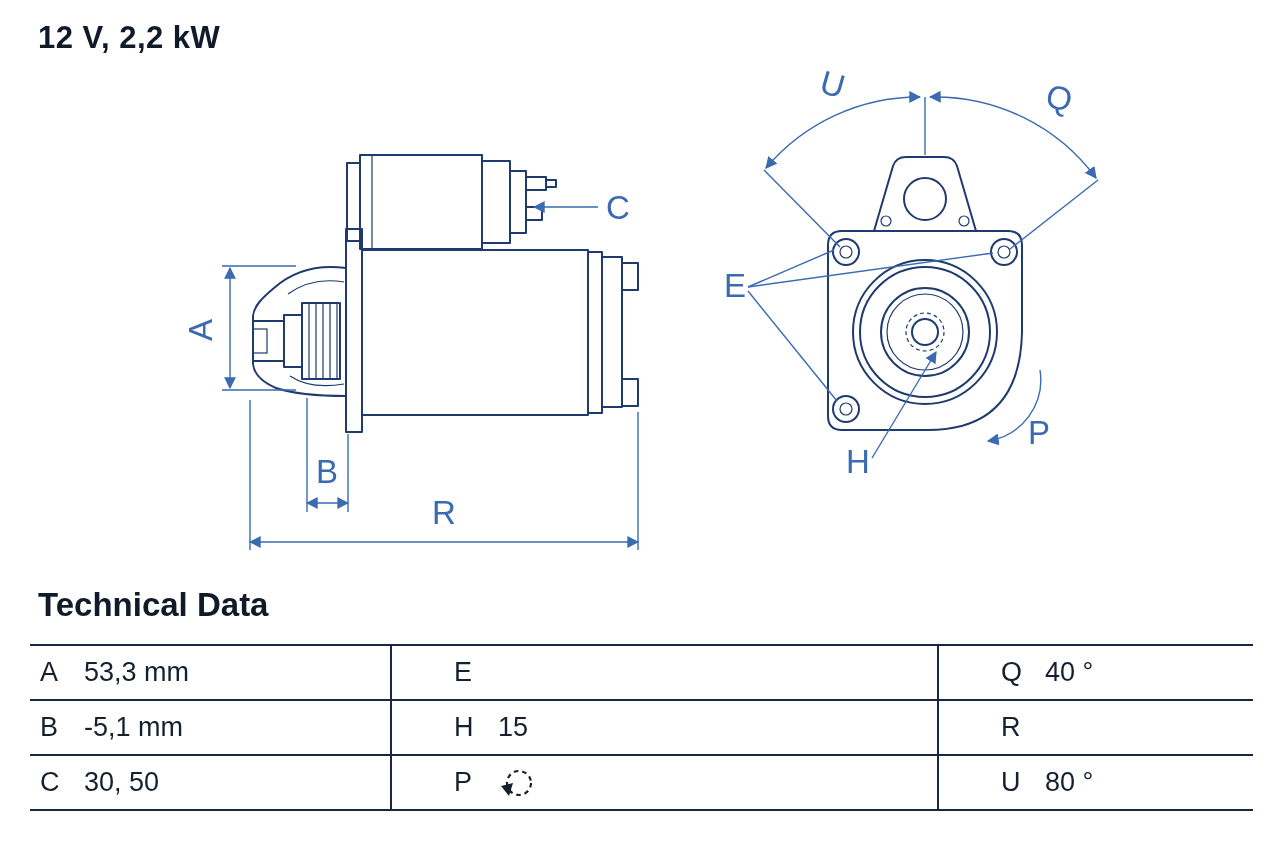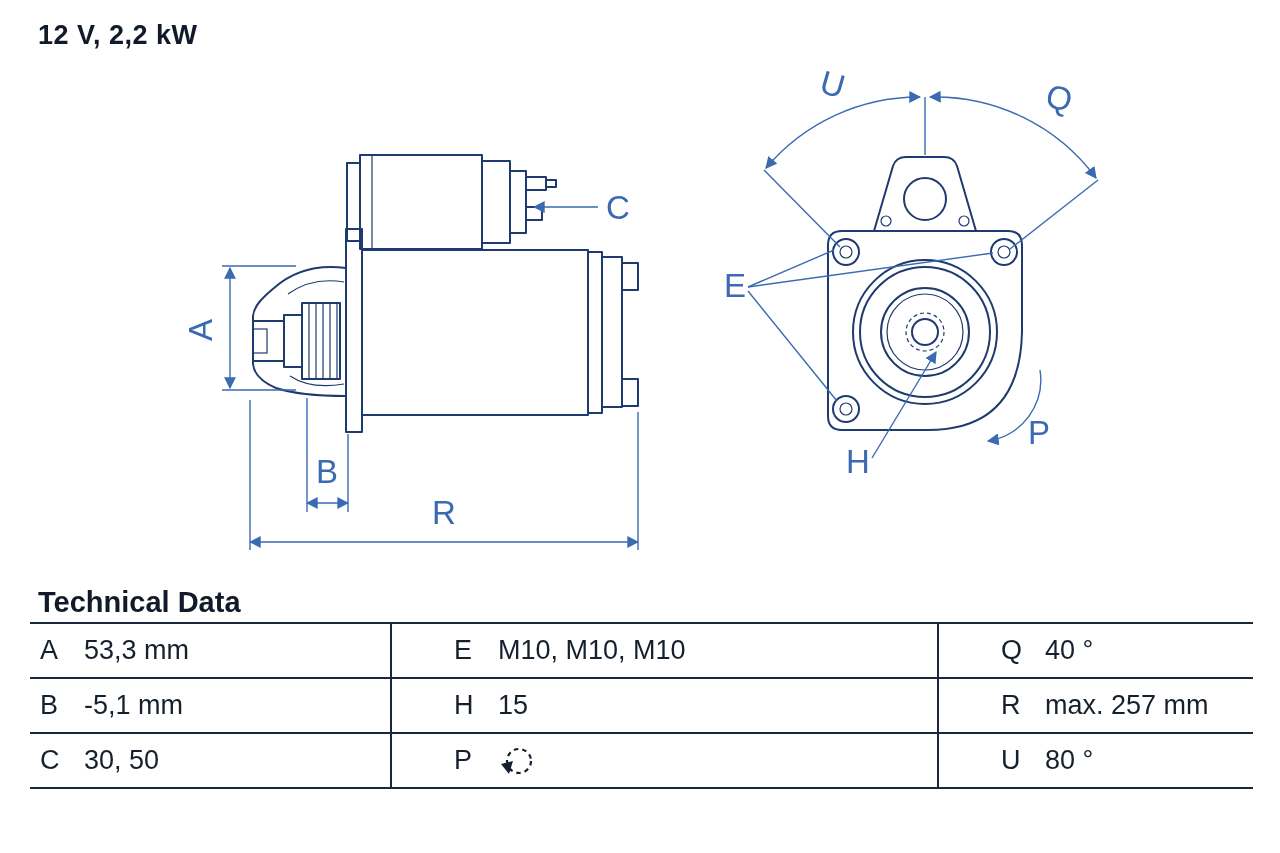--- a/index.html
+++ b/index.html
@@ -1,30 +1,30 @@
 <!DOCTYPE html>
 <html><head>
 <meta charset="utf-8">
 <style>
   html,body{margin:0;padding:0;}
   body{
     width:1280px;height:853px;background:#ffffff;position:relative;overflow:hidden;
     font-family:"Liberation Sans", sans-serif;color:#121c2b;
   }
   .title{
-    position:absolute;left:38px;top:20px;font-size:27px;font-weight:bold;color:#101a28;
+    position:absolute;left:38px;top:20px;font-size:31px;font-weight:bold;color:#101a28;
     letter-spacing:0.5px;
   }
   svg.drawing{position:absolute;left:0;top:0;}
   .outline{stroke:#1e3a6e;fill:none;stroke-width:2;stroke-linejoin:round;stroke-linecap:round;}
   .outline-thin{stroke:#1e3a6e;fill:none;stroke-width:1.2;}
   .dim{stroke:#3a6ab1;fill:none;stroke-width:1.4;}
   .dimtext{fill:#3a6ab1;font-size:33px;font-family:"Liberation Sans",sans-serif;}
   .tech{position:absolute;left:30px;top:586px;width:1223px;}
-  .tech-heading{font-size:29px;font-weight:bold;margin:0 0 3px 8px;color:#101a28;}
+  .tech-heading{font-size:33px;font-weight:bold;margin:0 0 20px 8px;color:#101a28;}
   .tech-table{border-top:2px solid #1a2740;width:100%;}
   .row{display:flex;border-bottom:2px solid #1a2740;height:53px;align-items:stretch;font-size:27px;color:#15202e;}
   .grp{display:flex;align-items:center;}
   .g1{width:360px;}
   .g2{width:545px;border-left:2px solid #1a2740;}
   .g3{flex:1;border-left:2px solid #1a2740;}
   .key{padding-left:10px;width:42px;flex:none;}
   .g2 .key,.g3 .key{padding-left:62px;}
   .val{padding-left:2px;white-space:nowrap;}
   .rot-icon{display:inline-block;vertical-align:middle;}
@@ -152,40 +152,38 @@
   <div class="tech-heading">Technical Data</div>
   <div class="tech-table">
 
     <div class="row">
       <div class="grp g1">
         <span class="key">A</span>
         <span class="val">53,3 mm</span>
       </div>
       <div class="grp g2">
         <span class="key">E</span>
-        <span class="val">M10, M10, M10</span>
       </div>
       <div class="grp g3">
         <span class="key">Q</span>
         <span class="val">40 °</span>
       </div>
     </div>
 
     <div class="row">
       <div class="grp g1">
         <span class="key">B</span>
         <span class="val">-5,1 mm</span>
       </div>
       <div class="grp g2">
         <span class="key">H</span>
         <span class="val">15</span>
       </div>
       <div class="grp g3">
         <span class="key">R</span>
-        <span class="val">max. 257 mm</span>
       </div>
     </div>
 
     <div class="row">
       <div class="grp g1">
         <span class="key">C</span>
         <span class="val">30, 50</span>
       </div>
       <div class="grp g2">
         <span class="key">P</span>

